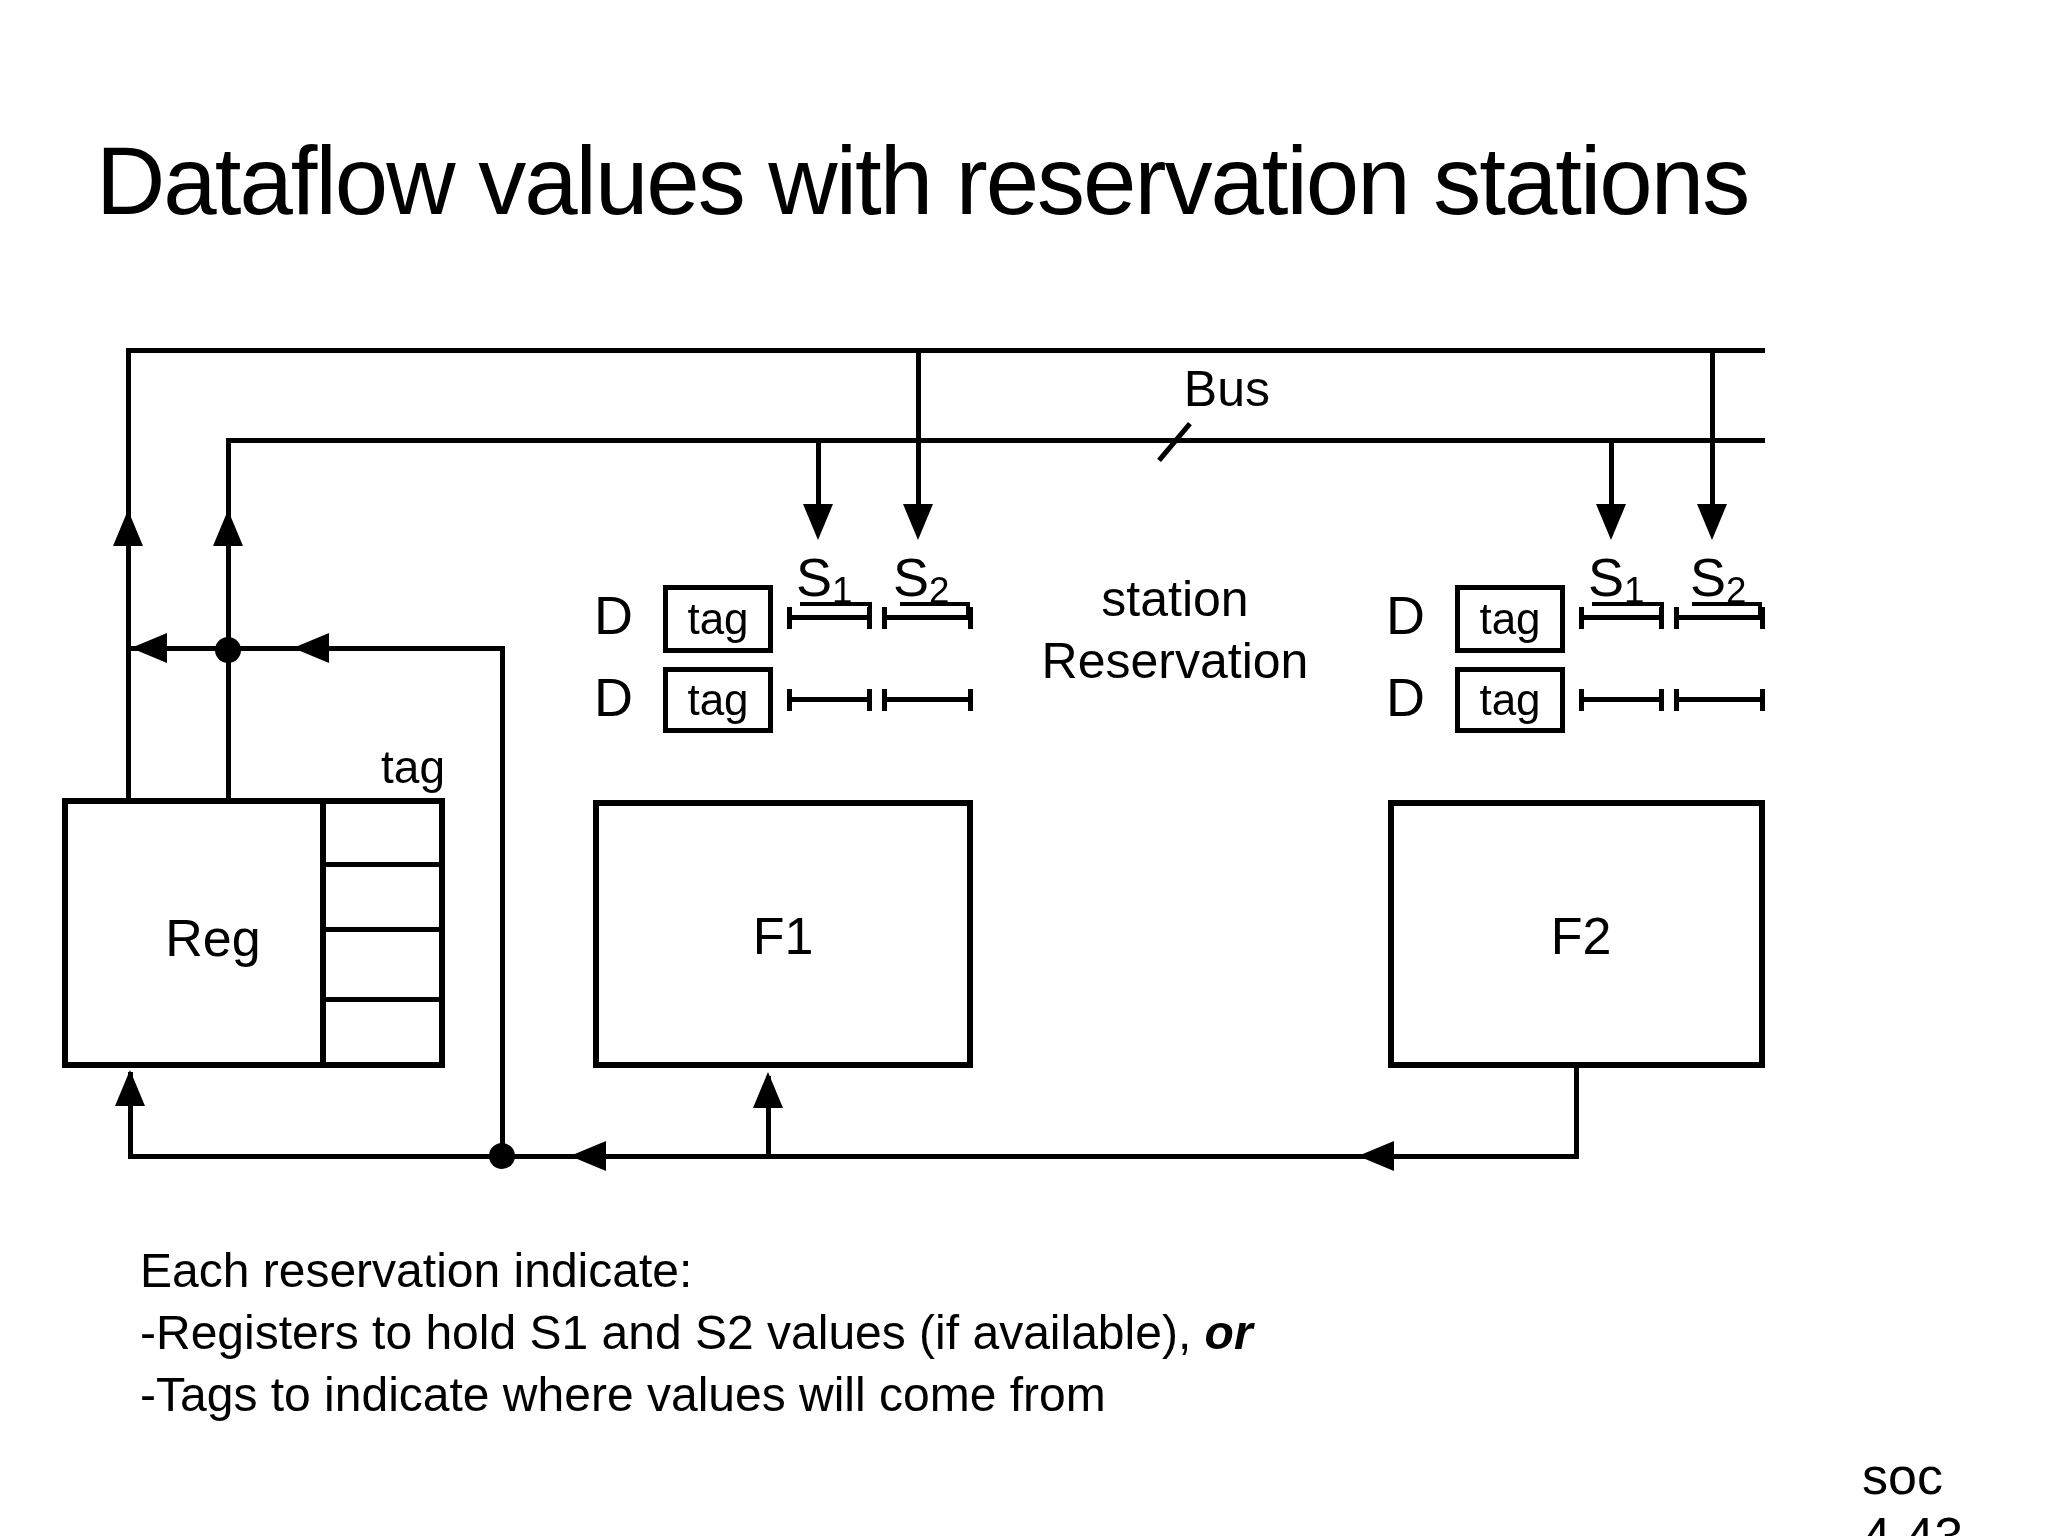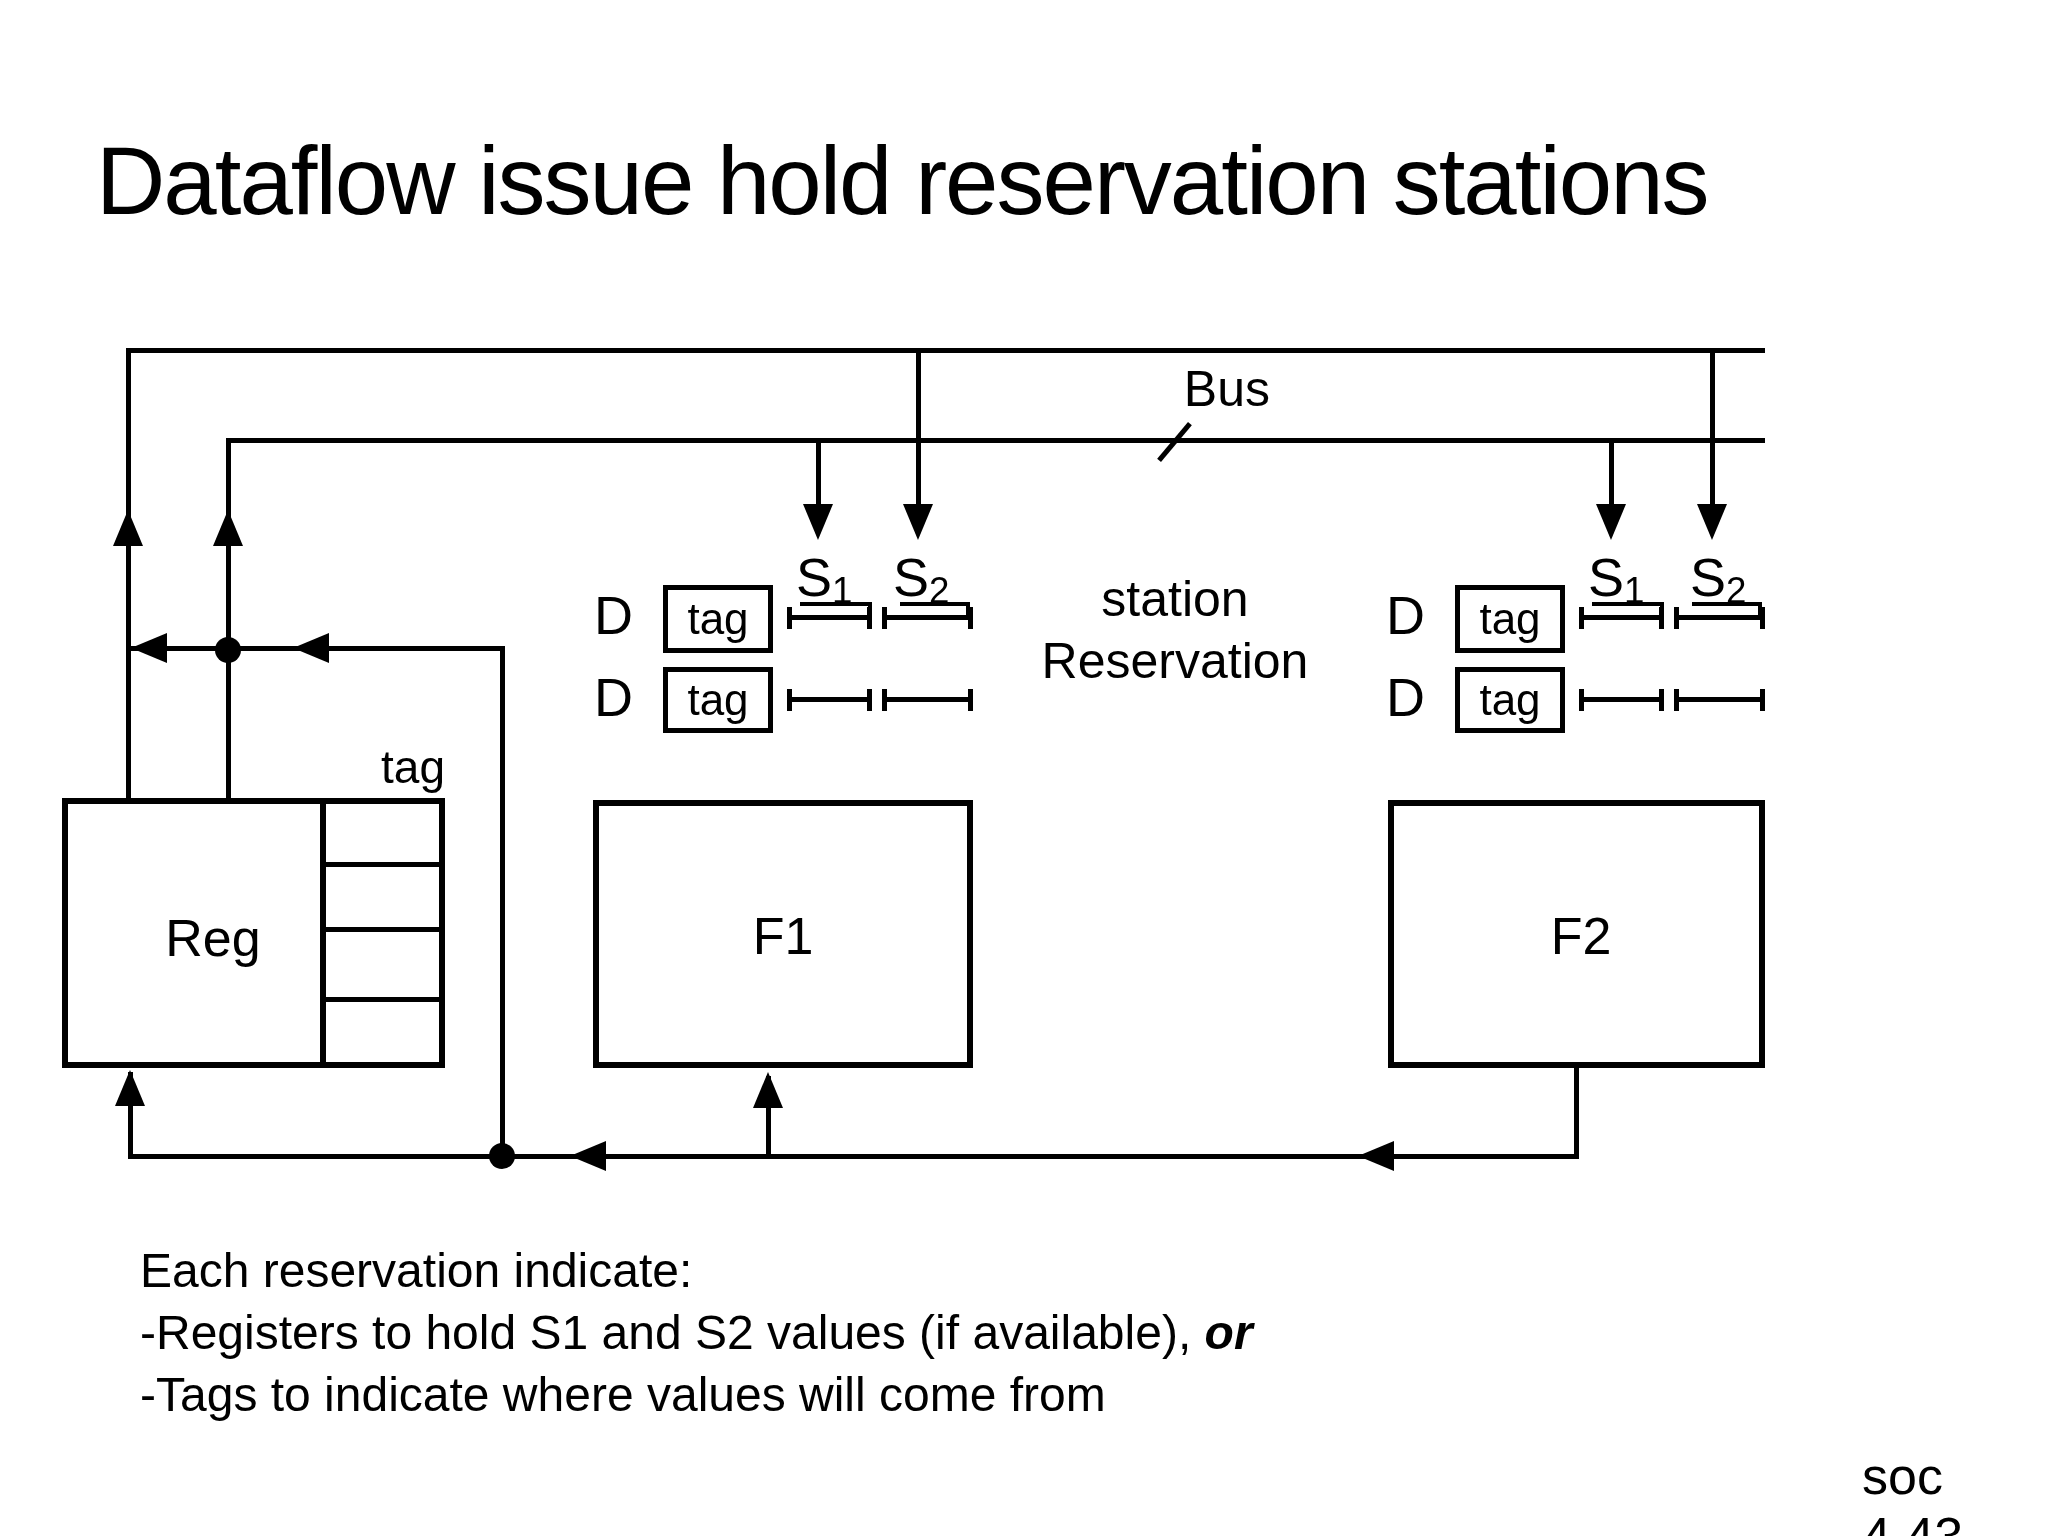--- a/index.html
+++ b/index.html
@@ -40,21 +40,21 @@
     font-size:50px;line-height:62px;}
   #notes{position:absolute;left:140px;top:1240px;font-size:48px;line-height:62px;white-space:nowrap;}
   #footer{position:absolute;left:1862px;top:1446px;font-size:52px;}
   .boxlabel{position:absolute;font-size:52px;text-align:center;}
 </style>
 </head>
 <body>
 
 <div id="slide">
 
-  <div id="title">Dataflow issue hold reservation stations</div>
+  <div id="title">Dataflow values with reservation stations</div>
 
   <div class="h" style="left:128px;top:348px;width:1637px;"></div>
   <div class="h" style="left:228px;top:438px;width:1537px;"></div>
   <div class="lbl ctr" style="left:1090px;top:362px;width:180px;">Bus</div>
   <div id="bus-slash"></div>
 
   <div class="v" style="left:126px;top:348px;height:450px;"></div>
   <div class="arr-up" style="left:113px;top:510px;"></div>
   <div class="v" style="left:226px;top:438px;height:360px;"></div>
   <div class="arr-up" style="left:213px;top:510px;"></div>

